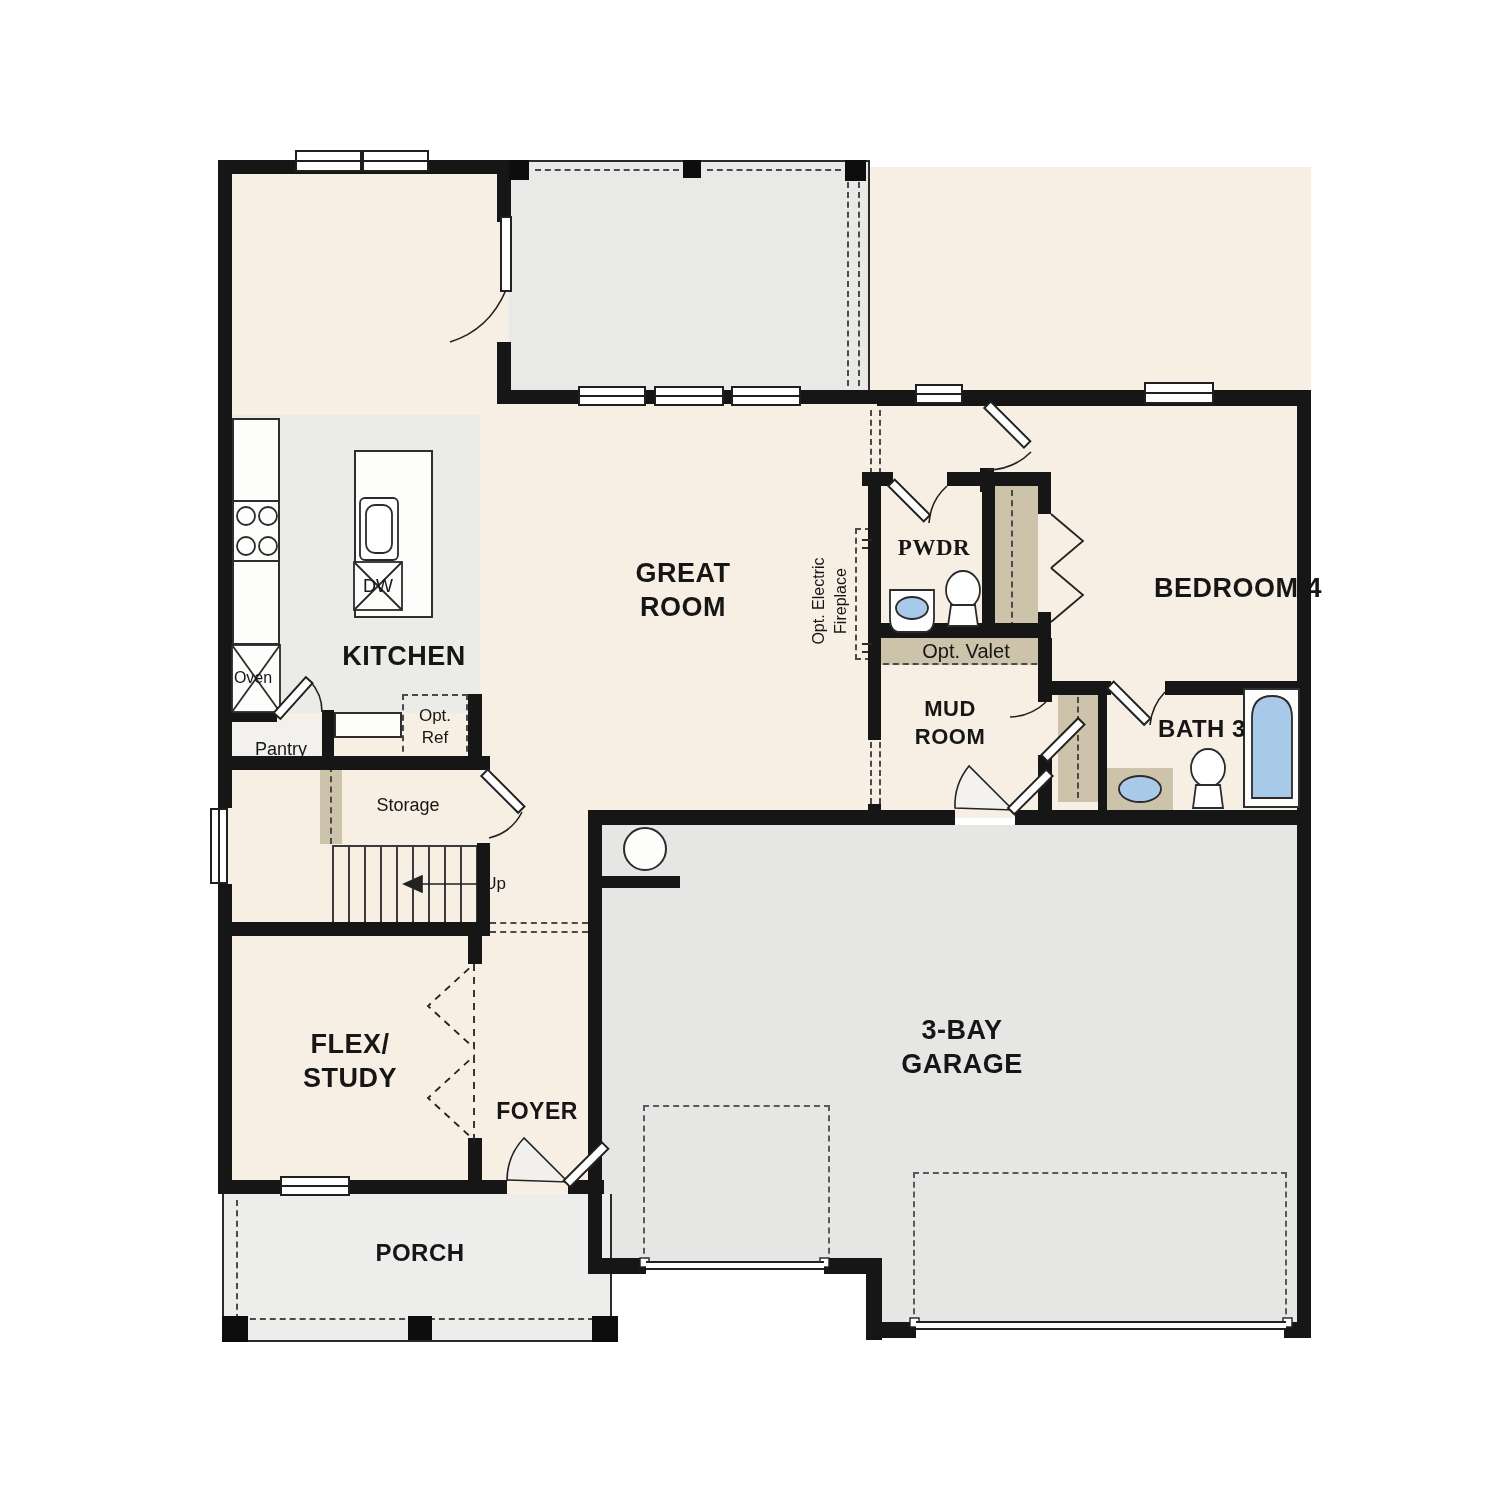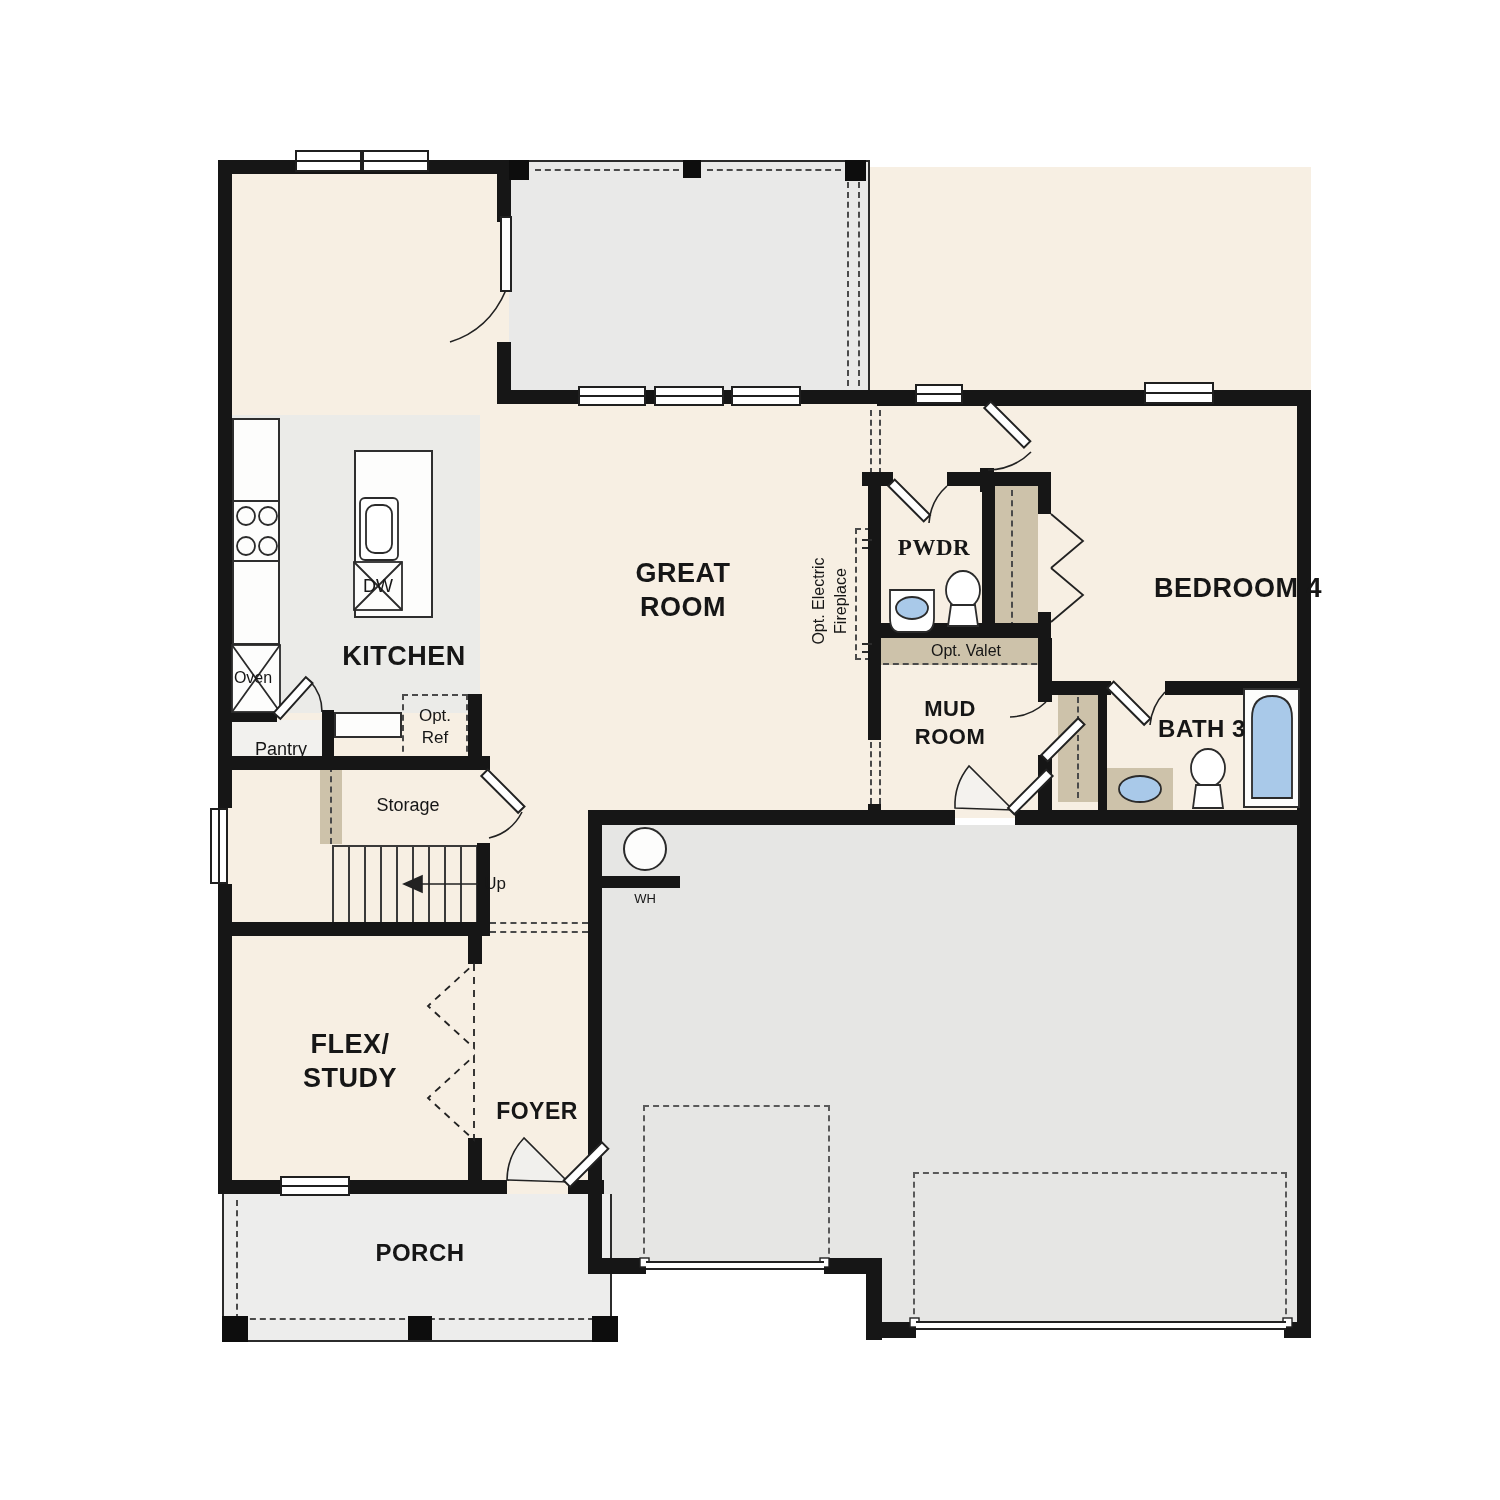--- a/index.html
+++ b/index.html
@@ -263,23 +263,24 @@
 
   <div class="label zlab" style="left:404px;top:657px;width:220px;">KITCHEN</div>
   <div class="label zlab" style="left:683px;top:591px;width:130px;">GREAT ROOM</div>
   <div class="label zlab" style="left:934px;top:548px;width:120px;font-size:23px;font-family:Liberation Serif, serif;">PWDR</div>
   <div class="label zlab" style="left:1238px;top:545px;width:240px;white-space:nowrap;margin-top:44px;">BEDROOM 4</div>
   <div class="label zlab" style="left:950px;top:722px;width:100px;font-size:22px;">MUD ROOM</div>
   <div class="label zlab" style="left:1202px;top:729px;width:140px;font-size:24px;white-space:nowrap;">BATH 3</div>
   <div class="label zlab" style="left:350px;top:1062px;width:130px;">FLEX/ STUDY</div>
   <div class="label zlab" style="left:537px;top:1077px;width:110px;font-size:23px;margin-top:34px;">FOYER</div>
   <div class="label zlab" style="left:420px;top:1253px;width:140px;font-size:24px;">PORCH</div>
+  <div class="label zlab" style="left:962px;top:1048px;width:170px;">3-BAY GARAGE</div>
 
   <div class="label small zlab" style="left:253px;top:678px;font-size:16px;">Oven</div>
   <div class="label small zlab" style="left:378px;top:586px;">DW</div>
   <div class="label small zlab" style="left:281px;top:749px;">Pantry</div>
   <div class="label small zlab" style="left:435px;top:727px;width:54px;font-size:17px;line-height:1.3;">Opt. Ref</div>
   <div class="label small zlab" style="left:408px;top:805px;">Storage</div>
   <div class="label small zlab" style="left:495px;top:884px;font-size:17px;">Up</div>
-  <div class="label small zlab" style="left:645px;top:899px;font-size:13px;">WH</div>
-  <div class="label small zlab" style="left:966px;top:651px;white-space:nowrap;font-size:16px;">Opt. Valet</div>
+  <div class="label small zlab" style="left:645px;top:817px;font-size:13px;">WH</div>
+  <div class="label small zlab" style="left:966px;top:651px;white-space:nowrap;font-size:20px;">Opt. Valet</div>
   <div class="label small rot zlab" style="left:830px;top:601px;width:150px;font-size:16px;line-height:1.35;">Opt. Electric Fireplace</div>
 </div>
 
 </body></html>

